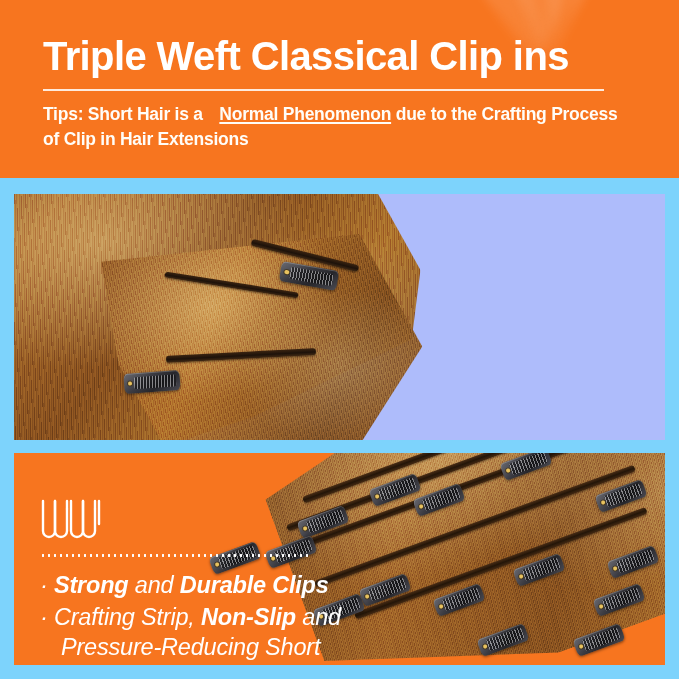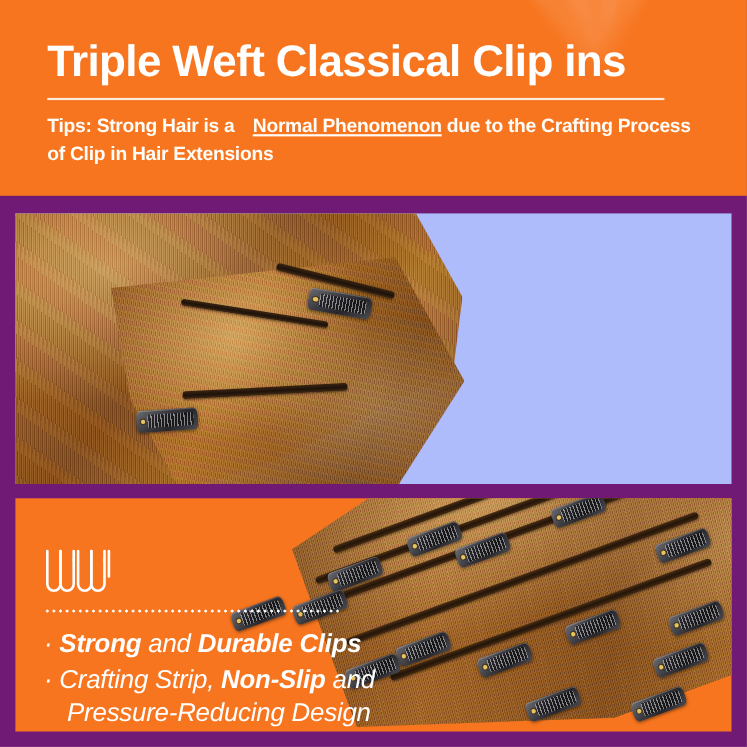--- a/index.html
+++ b/index.html
@@ -12,21 +12,21 @@
     overflow: hidden;
     background: #fbf7ec;
     font-family: "Liberation Sans", sans-serif;
     -webkit-font-smoothing: antialiased;
   }
 
   #page {
     position: relative;
     width: 679px;
     height: 679px;
-    background: #701a75;
+    background: #7dd3fc;
     overflow: hidden;
   }
 
   
   .header {
     position: absolute;
     left: 0;
     top: 0;
     width: 679px;
     height: 178px;
@@ -262,21 +262,21 @@
         <span class="ray r2"></span>
         <span class="ray r3"></span>
       <span class="ray r4"></span>
         <span class="ray r5"></span>
         <span class="ray r6"></span>
     </div>
 
     <div class="header-inner">
       <h1 class="title">Triple Weft Classical Clip ins</h1>
       <div class="title-rule"></div>
-      <p class="tips"><span>Tips: Strong Hair is a </span><span class="u">Normal Phenomenon</span><span> due to the Crafting Process of Clip in Hair Extensions</span></p>
+      <p class="tips"><span>Tips: Short Hair is a </span><span class="u">Normal Phenomenon</span><span> due to the Crafting Process of Clip in Hair Extensions</span></p>
     </div>
   </div>
 
   <div class="panel panel-purple">
 
     <div class="hair-mid">
       <div class="hair-sheen"></div>
       <div class="hair-strands" style="--ang:100deg"></div>
     </div>
     <div class="hair-mid-2">
@@ -382,17 +382,17 @@
         <path d="M27 11 L27 3"></path>
         <path d="M55 11 L55 3"></path>
         <path d="M59 3 L59 26"></path>
       </svg>
       <div class="dots bot-dots"></div>
 
       <p class="bot-line b1"><span>· </span><b>Strong</b><span> and </span><b>Durable Clips</b></p>
 
       <p class="bot-line b2"><span>· </span><span>Crafting Strip, </span><b>Non-Slip</b><span> and</span></p>
 
-      <p class="bot-line b3"><span>Pressure-Reducing Design</span></p>
+      <p class="bot-line b3"><span>Pressure-Reducing Short</span></p>
     </div>
   </div>
 
 </div>
 
 </body></html>

